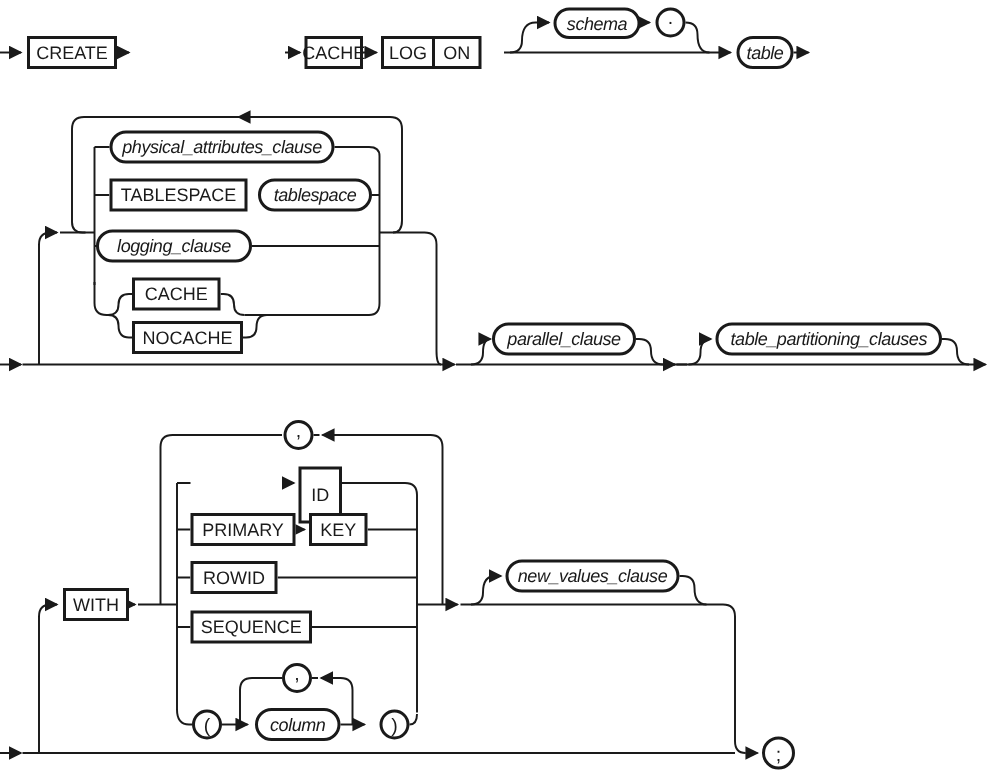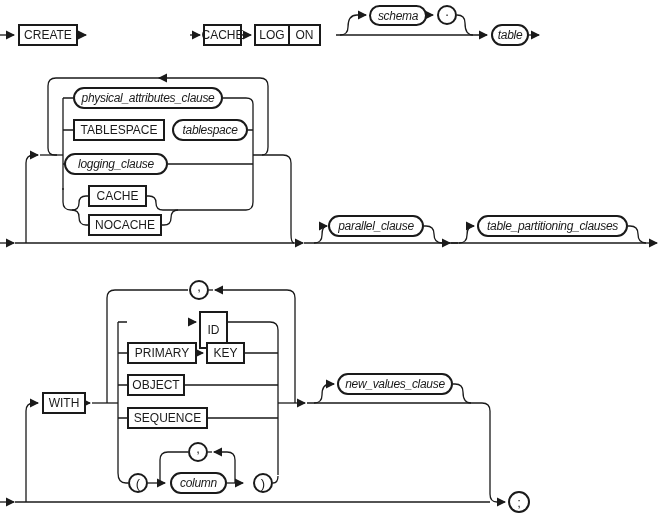--- a/index.html
+++ b/index.html
@@ -114,21 +114,21 @@
   <div class="node kw" style="left:88px;top:185px;width:59px;height:22px">CACHE</div>
   <div class="node kw" style="left:88px;top:214px;width:74px;height:22px">NOCACHE</div>
   <div class="node var" style="left:328px;top:215px;width:96px;height:22px">parallel_clause</div>
   <div class="node var" style="left:477px;top:215px;width:151px;height:22px">table_partitioning_clauses</div>
 
   <div class="node kw" style="left:42px;top:392px;width:44px;height:22px">WITH</div>
   <div class="node pc lift" style="left:189px;top:280px;width:20px;height:20px">,</div>
   <div class="node kw" style="left:199px;top:311px;width:29px;height:38px">ID</div>
   <div class="node kw" style="left:127px;top:342px;width:70px;height:22px">PRIMARY</div>
   <div class="node kw" style="left:206px;top:342px;width:39px;height:22px">KEY</div>
-  <div class="node kw" style="left:127px;top:374px;width:58px;height:22px">OBJECT</div>
+  <div class="node kw" style="left:127px;top:374px;width:58px;height:22px">ROWID</div>
   <div class="node kw" style="left:127px;top:407px;width:81px;height:22px">SEQUENCE</div>
   <div class="node pc lift" style="left:188px;top:442px;width:20px;height:20px">,</div>
   <div class="node pc" style="left:128px;top:473px;width:20px;height:20px">(</div>
   <div class="node var" style="left:170px;top:472px;width:57px;height:22px">column</div>
   <div class="node pc" style="left:253px;top:473px;width:20px;height:20px">)</div>
   <div class="node var" style="left:337px;top:373px;width:116px;height:22px">new_values_clause</div>
   <div class="node pc" style="left:508px;top:491px;width:22px;height:22px">;</div>
 
 </div>
 

